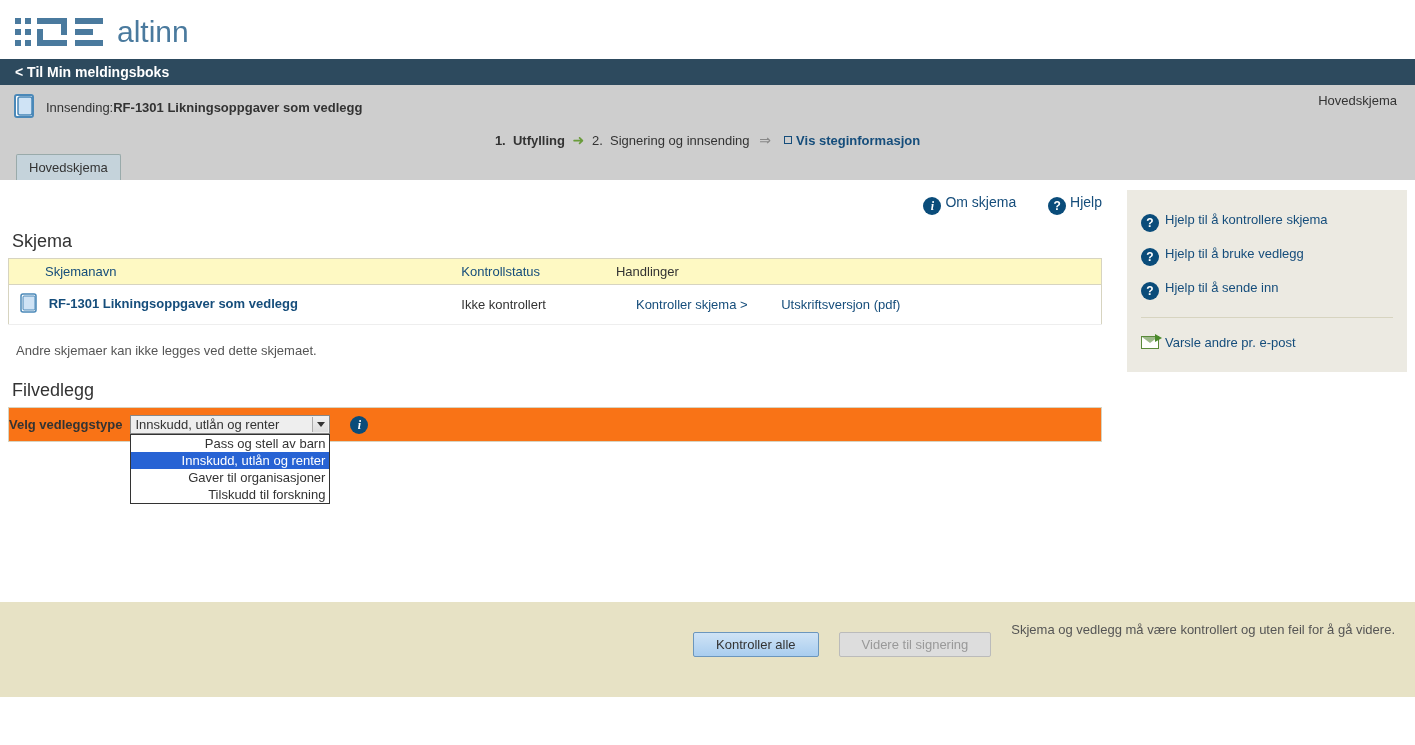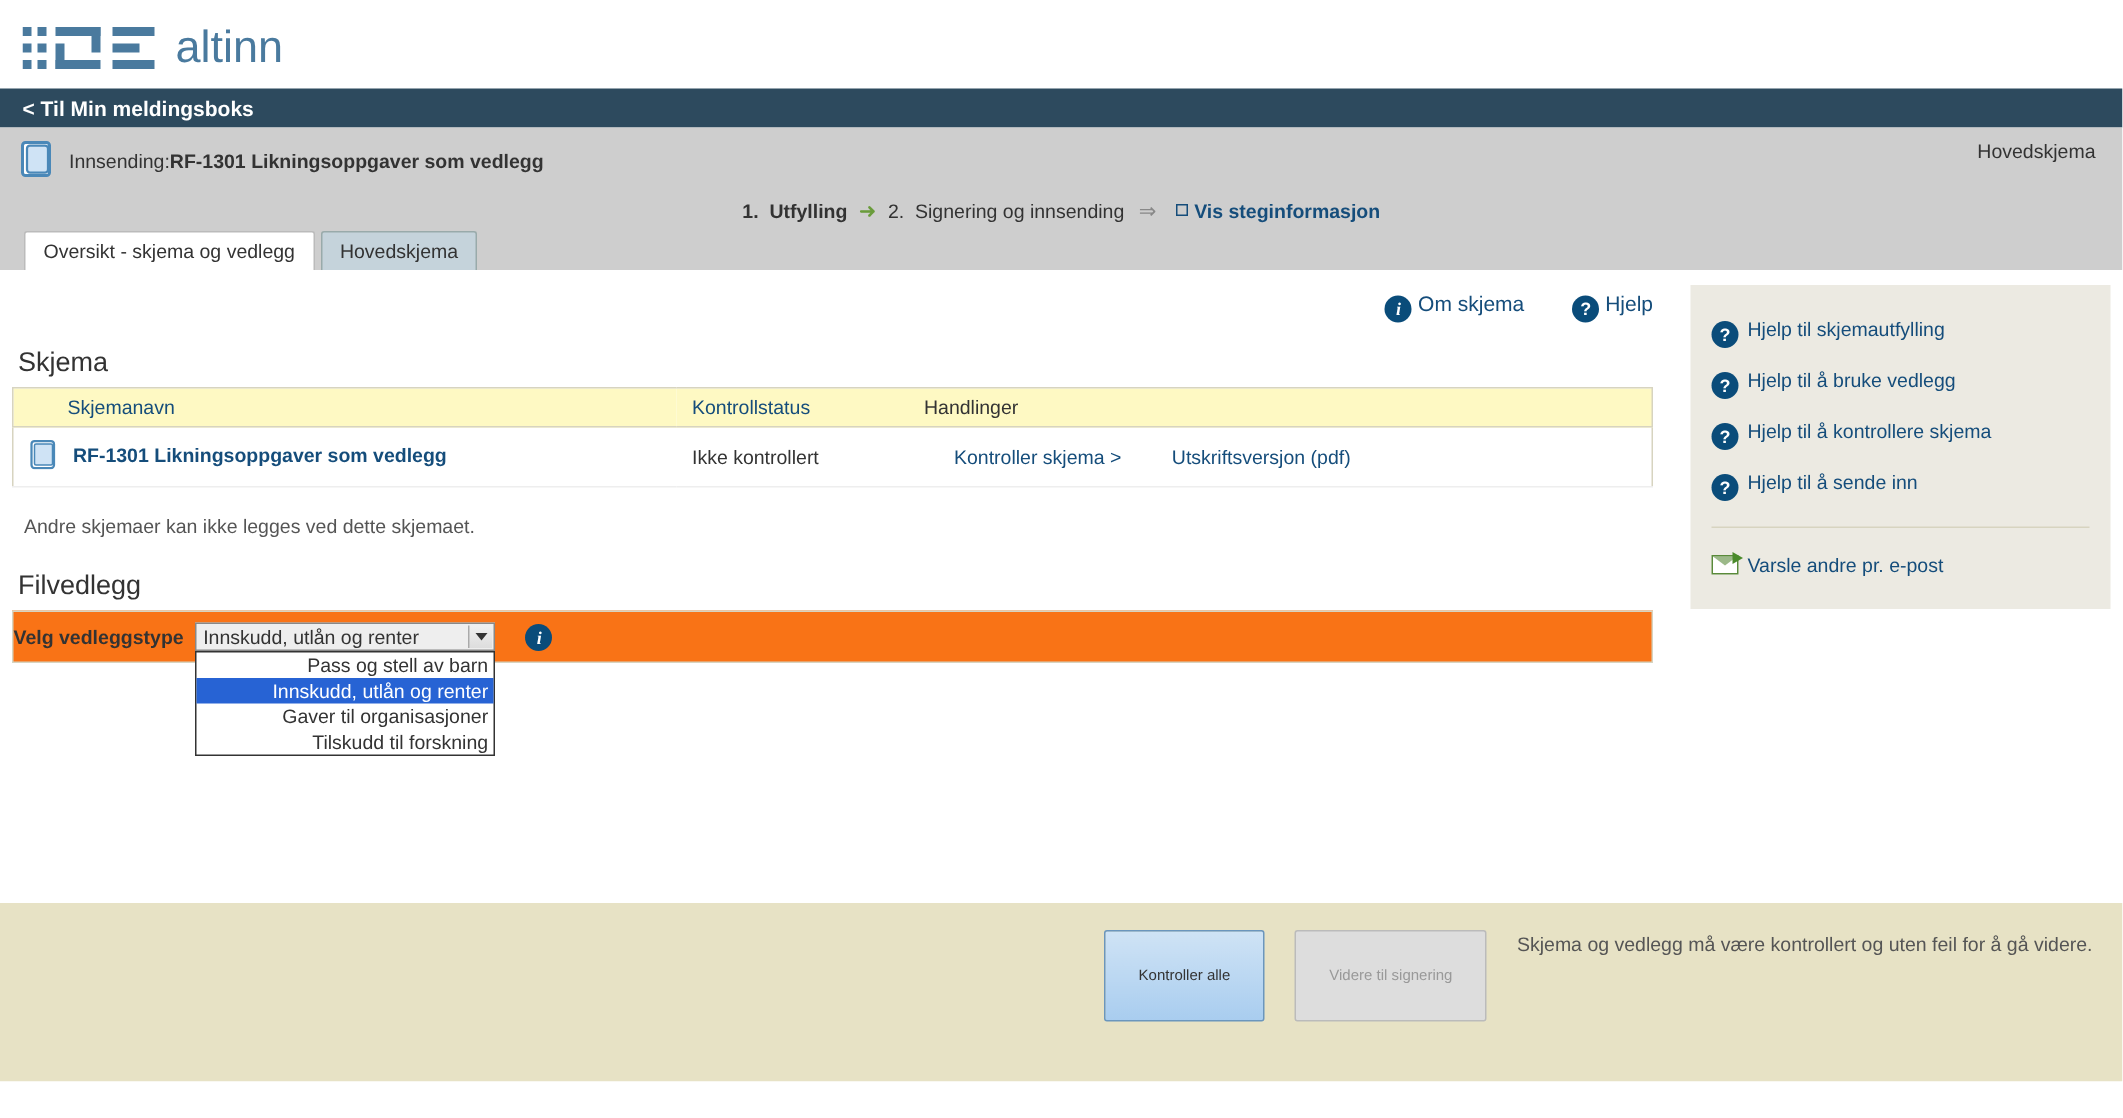--- a/index.html
+++ b/index.html
@@ -65,21 +65,21 @@
   .sidebar li { padding: 7px 0; }
   .sidebar li a { color:#154d7b; text-decoration:none; }
   .sidebar .q { display:inline-block; width:18px; height:18px; border-radius:50%; background:#0a4c7a; color:#fff; text-align:center; line-height:18px; font-weight:bold; font-size:12px; margin-right:6px; vertical-align:-3px;}
   .sidebar hr { border:none; border-top:1px solid #d7d4c0; margin:10px 0;}
   .mail-icon { display:inline-block; width:18px; height:13px; background:#fff; border:1px solid #5a8a3a; position:relative; margin-right:6px; vertical-align:-2px;}
   .mail-icon::before{content:""; position:absolute; top:0; left:0; right:0; border-left:8px solid transparent; border-right:8px solid transparent; border-top:6px solid #5a8a3a; opacity:.6;}
   .mail-icon::after{content:""; position:absolute; right:-4px; top:-3px; width:0; height:0; border-left:7px solid #4a8a2a; border-top:4px solid transparent; border-bottom:4px solid transparent; }
   
   .footer { background:#e7e2c5; padding: 18px 20px 40px 20px; display:flex; align-items:flex-start; gap:20px; justify-content:center; margin-top: 150px;}
   .footer .spacer { flex:1; }
-  .btn { padding: 24px 22px; font-size:10px; border:1px solid #888; border-radius:2px; cursor:pointer; font-family:inherit;}
+  .btn { padding: 4px 22px; font-size:13px; border:1px solid #888; border-radius:2px; cursor:pointer; font-family:inherit;margin-top:12px;}
   .btn-primary { background: linear-gradient(#cfe3f5, #a9cdef); border-color:#6b96bd; color:#333;}
   .btn-disabled { background:#ddd; color:#999; border-color:#bbb; cursor:default;}
   .footer-note { color:#555; font-size:13px; max-width:440px; line-height:1.5;}
 </style>
 </head>
 <body>
 
 <div class="header">
   <div class="logo">
     <svg width="90" height="32" viewBox="0 0 90 32">
@@ -121,21 +121,20 @@
     <span class="agency">Hovedskjema</span>
   </div>
   <div class="steps">
     <span class="step1"><span>1.</span>&nbsp;&nbsp;<span>Utfylling</span></span>
     <span class="arrow">➜</span>
     <span><span>2.</span>&nbsp;&nbsp;<span>Signering og innsending</span></span>
     <span class="arrow2">⇒</span>
     &nbsp;<a href="#" class="info-link"><span class="sq"></span><span>Vis steginformasjon</span></a>
   </div>
   <div class="tabs">
-    <div class="tab">Oversikt - skjema og vedlegg</div>
     <div class="tab inactive">Hovedskjema</div>
   </div>
 </div>
 
 <div class="content">
   <div class="main">
     <div class="top-links">
       <a href="#"><span class="icon-i">i</span><span>Om skjema</span></a>
       <a href="#"><span class="help-q">?</span><span>Hjelp</span></a>
     </div>
@@ -184,23 +183,22 @@
           <div>Gaver til organisasjoner</div>
           <div>Tilskudd til forskning</div>
         </div>
       </div>
       <span class="info-small">i</span>
     </div>
   </div>
 
   <div class="sidebar">
     <ul>
-      <li><a href="#"><span class="q">?</span><span>Hjelp til skjemautfylling</span></a></li>
+      <li><a href="#"><span class="q">?</span><span>Hjelp til å kontrollere skjema</span></a></li>
       <li><a href="#"><span class="q">?</span><span>Hjelp til å bruke vedlegg</span></a></li>
-      <li><a href="#"><span class="q">?</span><span>Hjelp til å kontrollere skjema</span></a></li>
       <li><a href="#"><span class="q">?</span><span>Hjelp til å sende inn</span></a></li>
     </ul>
     <hr>
     <ul>
       <li><a href="#"><span class="mail-icon"></span><span>Varsle andre pr. e-post</span></a></li>
     </ul>
   </div>
 </div>
 
 <div class="footer">

